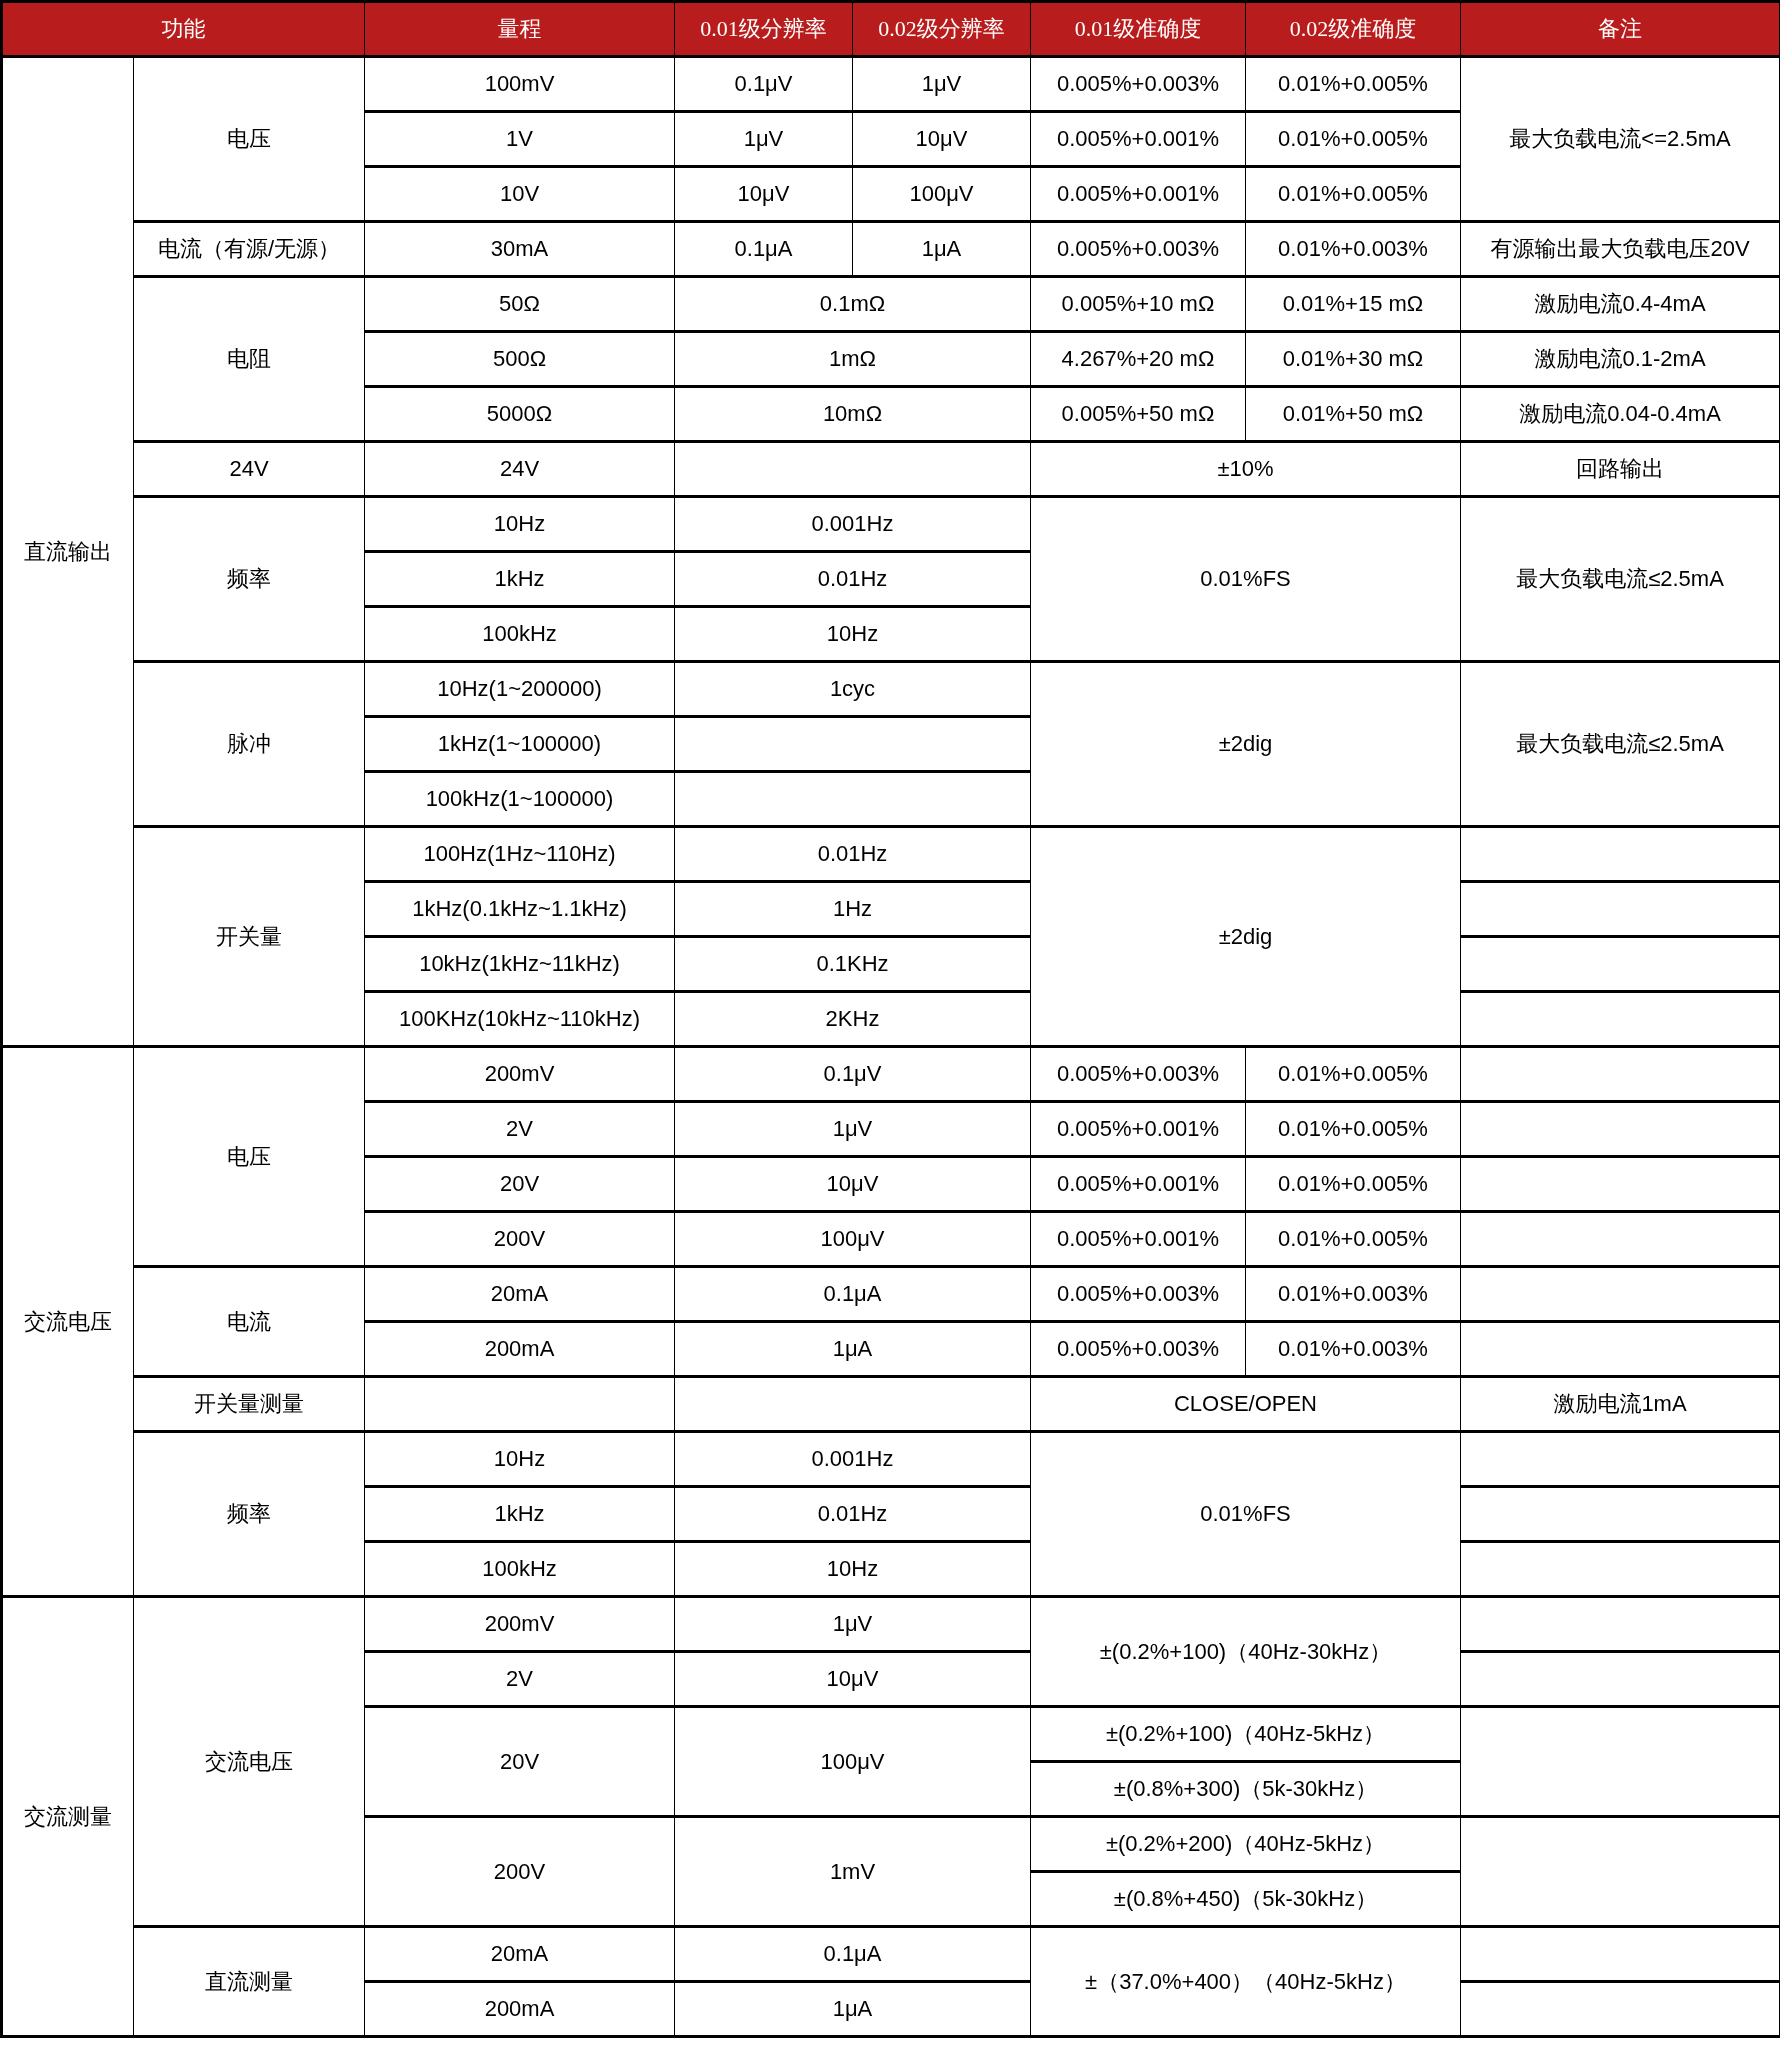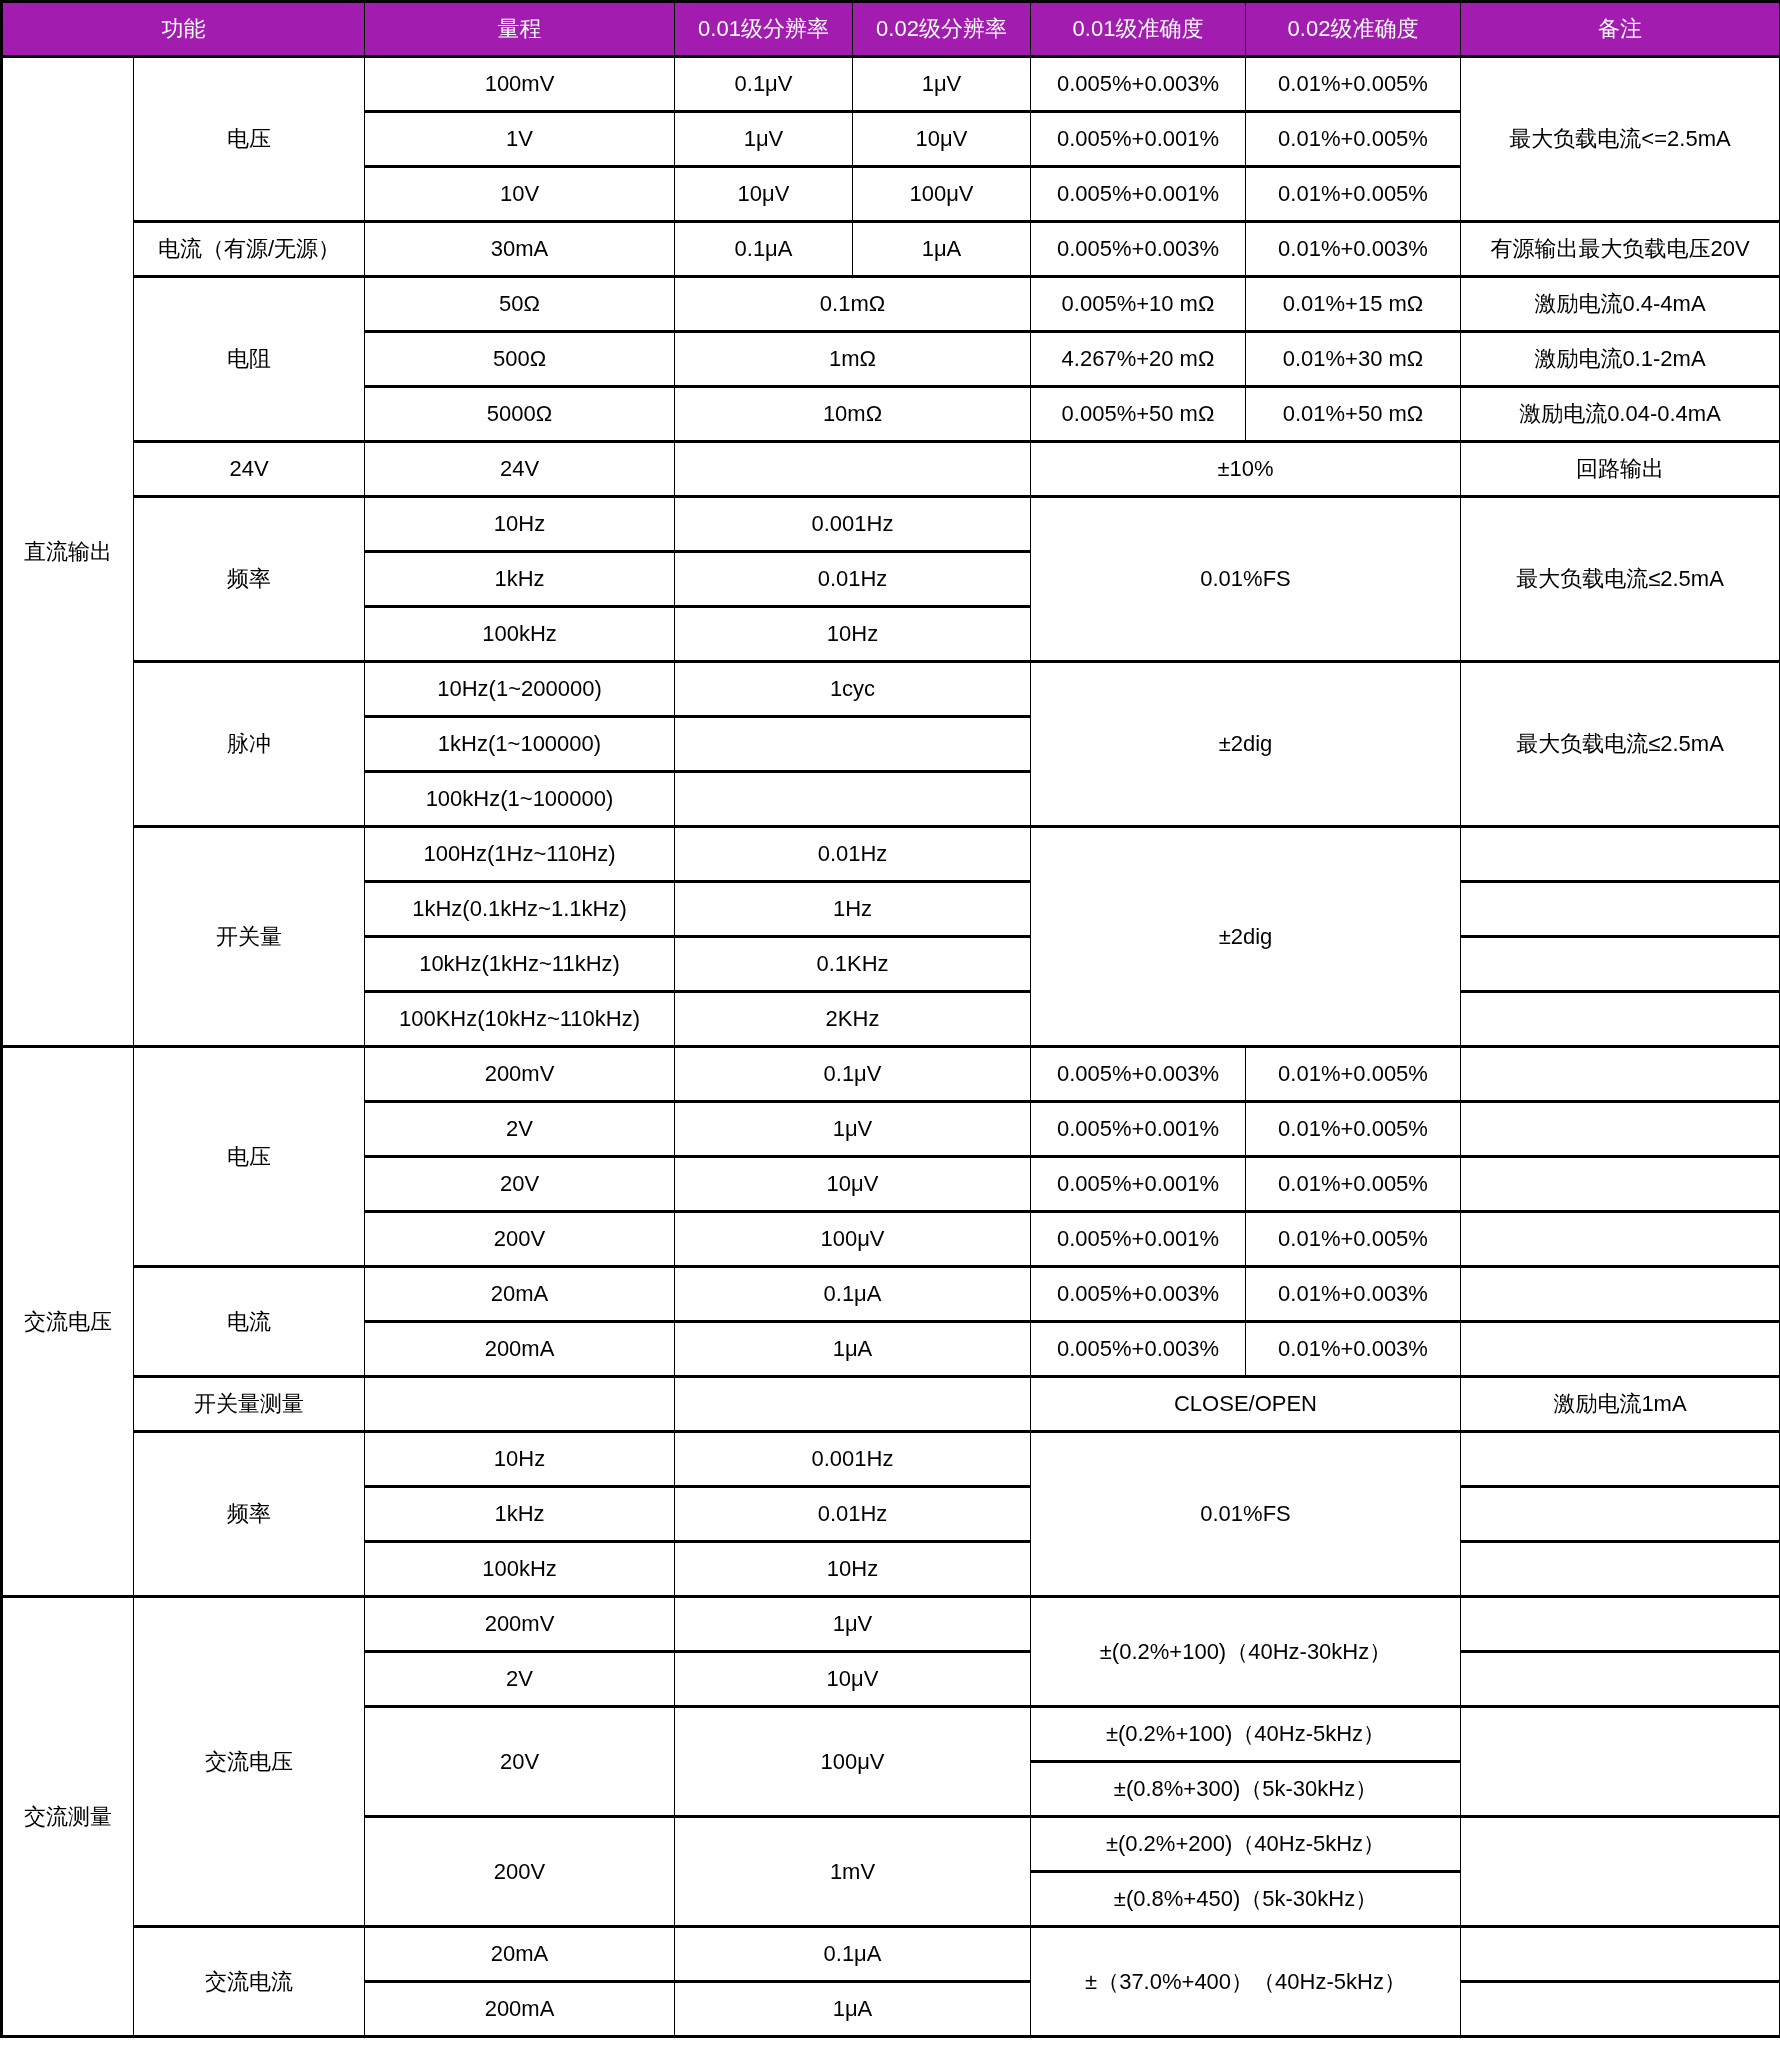--- a/index.html
+++ b/index.html
@@ -31,24 +31,25 @@
     padding: 0;
     text-align: center;
     vertical-align: middle;
     font-size: 22px;
     line-height: 1.25;
     color: #000000;
     overflow: hidden;
     white-space: nowrap;
   }
   table.spec thead th {
-    background: #a21caf;
+    background: #b91c1c;
     color: #ffffff;
     font-weight: normal;
     height: 52px;
+    font-family: Liberation Serif, serif;
   }
   table.spec tbody tr { height: 55px; }
   td.remark {
     text-align: left;
     padding-left: 2.2px;
   }
   td.vtop {
     vertical-align: top;
     padding-top: 12px;
   }
@@ -291,21 +292,21 @@
     <tr>
       <td rowspan="2">200V</td>
       <td colspan="2" rowspan="2">1mV</td>
       <td colspan="2">±(0.2%+200)（40Hz-5kHz）</td>
       <td rowspan="2" class="remark"></td>
     </tr>
     <tr>
       <td colspan="2">±(0.8%+450)（5k-30kHz）</td>
     </tr>
     <tr>
-      <td rowspan="2">交流电流</td>
+      <td rowspan="2">直流测量</td>
       <td>20mA</td>
       <td colspan="2">0.1μA</td>
       <td colspan="2" rowspan="2">±（37.0%+400）（40Hz-5kHz）</td>
       <td class="remark"></td>
     </tr>
     <tr>
       <td>200mA</td>
       <td colspan="2">1μA</td>
       <td class="remark"></td>
     </tr>

